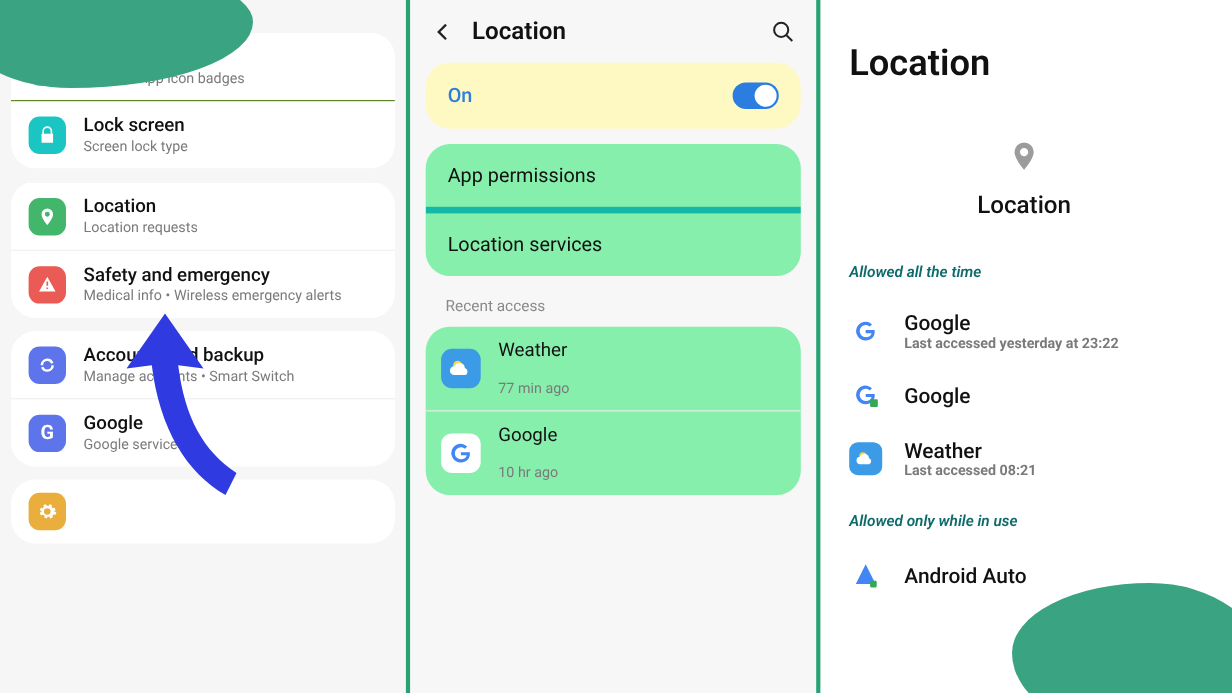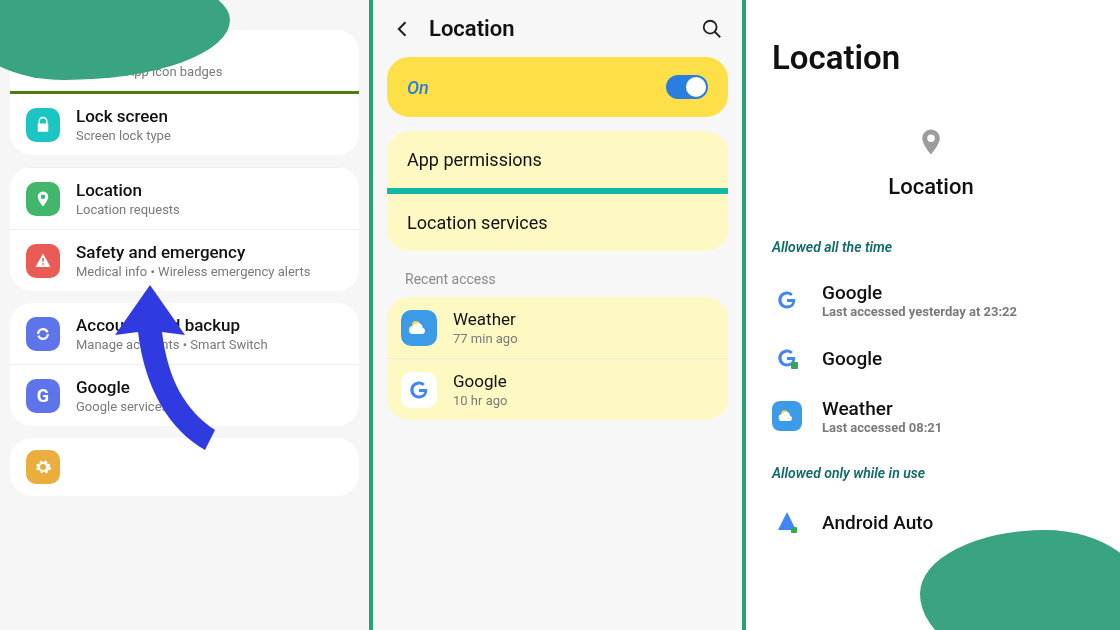--- a/index.html
+++ b/index.html
@@ -22,36 +22,36 @@
 .row .txt { flex: 1; }
 .row .title { font-size: 17px; font-weight: 500; color: #111; }
 .row .sub { font-size: 13px; color: #7a7a7a; margin-top: 2px; }
 
 
 .p2-head { display: flex; align-items: center; padding: 16px 18px; }
 .p2-back { width: 24px; height: 24px; display:flex; align-items:center; justify-content:center; }
 .p2-title { font-size: 22px; font-weight: 600; margin-left: 14px; flex: 1; color:#111; }
 .p2-search { width: 24px; height: 24px; display:flex; align-items:center; justify-content:center; }
 .p2-body { padding: 0 14px; }
-.card { background: #fef9c3; border-radius: 22px; overflow: hidden; margin-bottom: 14px; }
-.card.grey { background: #fde047; font-style: italic; }
+.card { background: #86efac; border-radius: 22px; overflow: hidden; margin-bottom: 14px; }
+.card.grey { background: #fef9c3; }
 .crow { display: flex; align-items: center; padding: 18px 20px; }
 .crow + .crow { border-top: 6px solid #14b8a6; }
 .crow .label { font-size: 18px; color: #111; flex: 1; }
 .crow .label.blue { color: #2b7de0; font-weight: 500; }
 .toggle { width: 42px; height: 24px; background: #2b7de0; border-radius: 12px; position: relative; }
 .toggle::after { content: ''; position: absolute; right: 2px; top: 2px; width: 20px; height: 20px; background: #fff; border-radius: 50%; }
 .section-hdr { font-size: 14px; color: #8a8a8a; padding: 6px 18px 10px; }
 .access-row { display: flex; align-items: center; padding: 12px 14px; }
 .access-row + .access-row { border-top: 1px solid #eee; }
 .app-ico { width: 36px; height: 36px; border-radius: 10px; margin-right: 16px; display:flex; align-items:center; justify-content:center; font-size:20px; }
 .app-ico.weather { background: #3c9be6; }
 .app-ico.google { background: #fff; }
 .access-row .atxt .aname { font-size: 17px; color: #111; }
-.access-row .atxt .atime { font-size: 13px; color: #7a7a7a; margin-top: 2px; }
+.access-row .atxt .atime { font-size: 13px; color: #7a7a7a; margin-top: 17px; }
 
 
 .p3-body { padding: 38px 26px 0; }
 .p3-title { font-size: 33px; font-weight: 600; color: #111; margin-bottom: 50px; }
 .p3-center { text-align: center; margin-bottom: 40px; }
 .p3-pin { font-size: 30px; color: #9c9c9c; margin-bottom: 10px; }
 .p3-loc { font-size: 22px; font-weight: 500; color: #111; margin-bottom: 18px; }
 .p3-desc { font-size: 15px; color: #6a6a6a; line-height: 1.45; }
 .p3-section { font-size: 14px; font-weight: 600; color: #0f6b6b; margin: 18px 0 14px; font-style: italic; }
 .p3-row { display: flex; align-items: center; padding: 12px 0; }
@@ -76,21 +76,21 @@
         <div class="icon-box" style="background:#1bc5c1">
           <svg width="18" height="18" viewBox="0 0 24 24" fill="#fff">
               <path d="M12 3l9 8h-3v9h-4v-6h-4v6H6v-9H3z"></path>
             </svg>
         </div>
         <div class="txt">
           <div class="title">Home screen</div>
           <div class="sub">Layout  •  App icon badges</div>
         </div>
       </div>
-      <div class="row" style="margin-left:0;padding-left:16px;border-top:3px solid #4d7c0f">
+      <div class="row" style="margin-left:0;padding-left:16px;border-top:1px solid #4d7c0f">
         <div class="icon-box" style="background:#1bc5c1">
           <svg width="18" height="18" viewBox="0 0 24 24" fill="#fff">
               <path d="M6 10V7a6 6 0 1112 0v3h1v11H5V10h1zm2 0h8V7a4 4 0 10-8 0v3z"></path>
             </svg>
         </div>
         <div class="txt">
           <div class="title">Lock screen</div>
           <div class="sub">Screen lock type</div>
         </div>
       </div>

